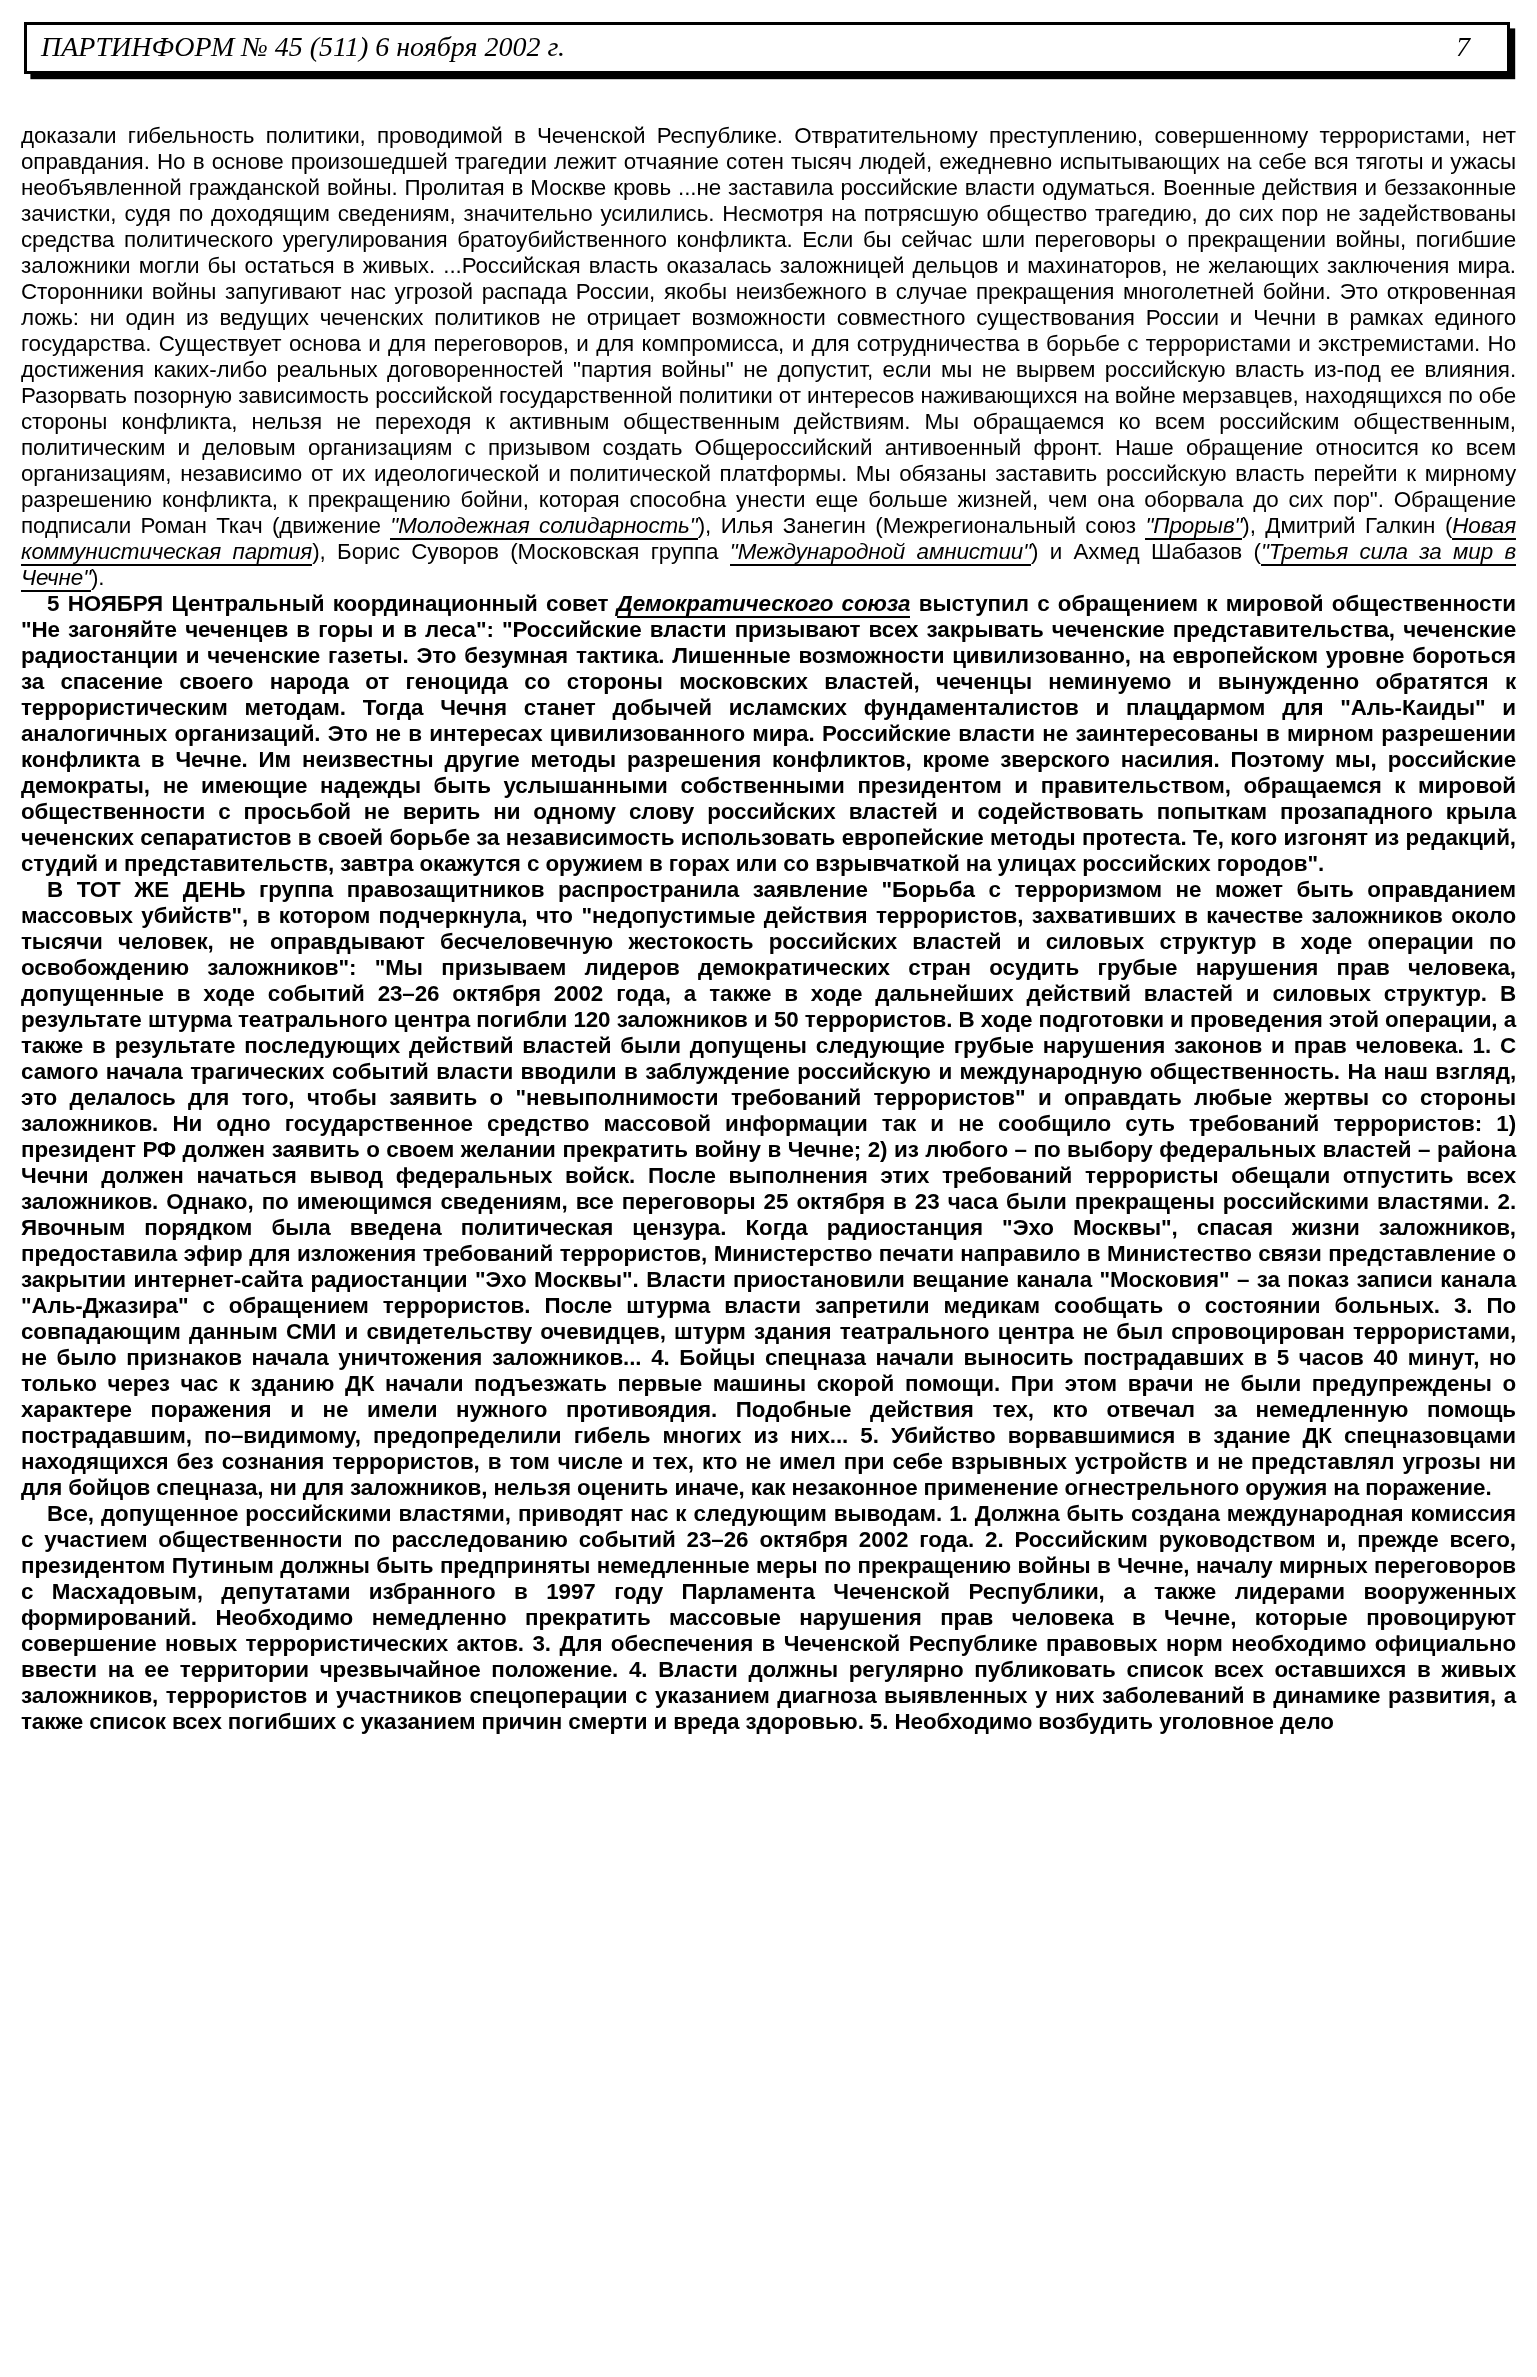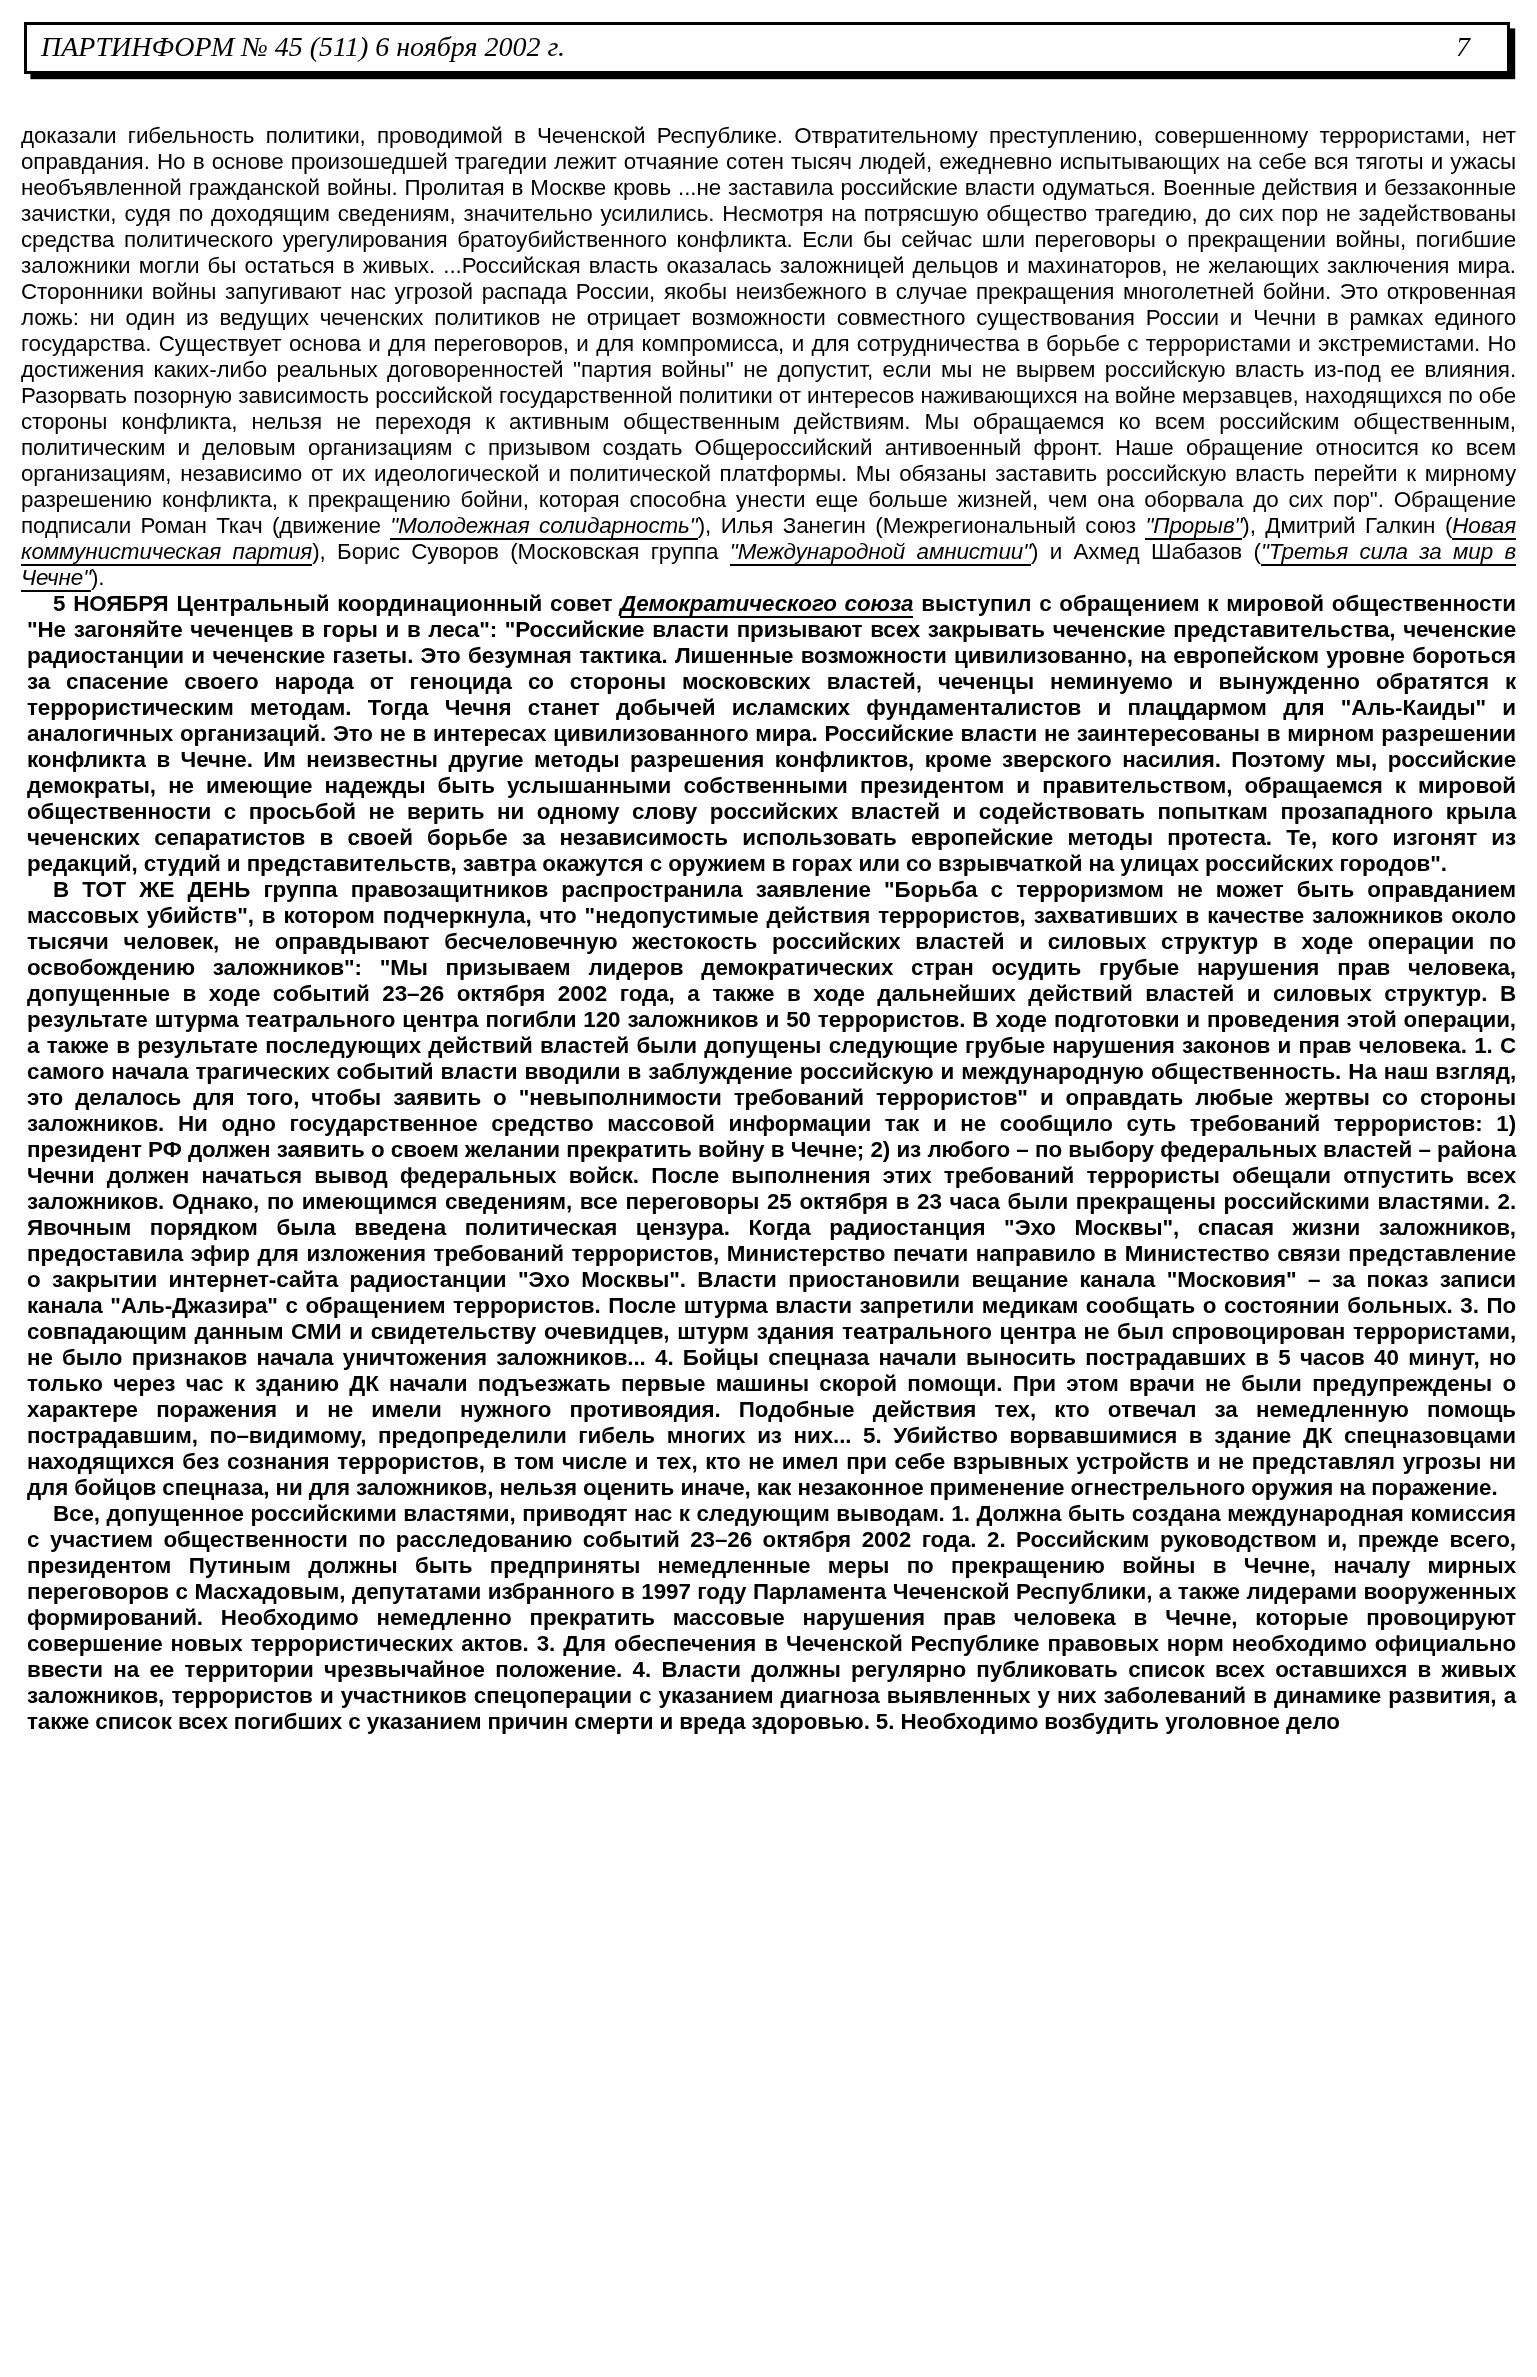--- a/index.html
+++ b/index.html
@@ -45,21 +45,21 @@
     text-align: justify;
     font-size: 22.4px;
     line-height: 26px;
     letter-spacing: -0.1px;
   }
   .body-text p {
     margin: 0;
     padding: 0;
   }
   p.bold { font-weight: bold; }
-  p.indent { text-indent: 26px; margin-left: 6px; }
+  p.indent { text-indent: 26px; }
   .it { font-style: italic; }
   .ul {
     border-bottom: 2.6px solid #000000;
     padding-bottom: 0.6px;
   }
 </style>
 </head>
 <body>
 
 <div class="page">

